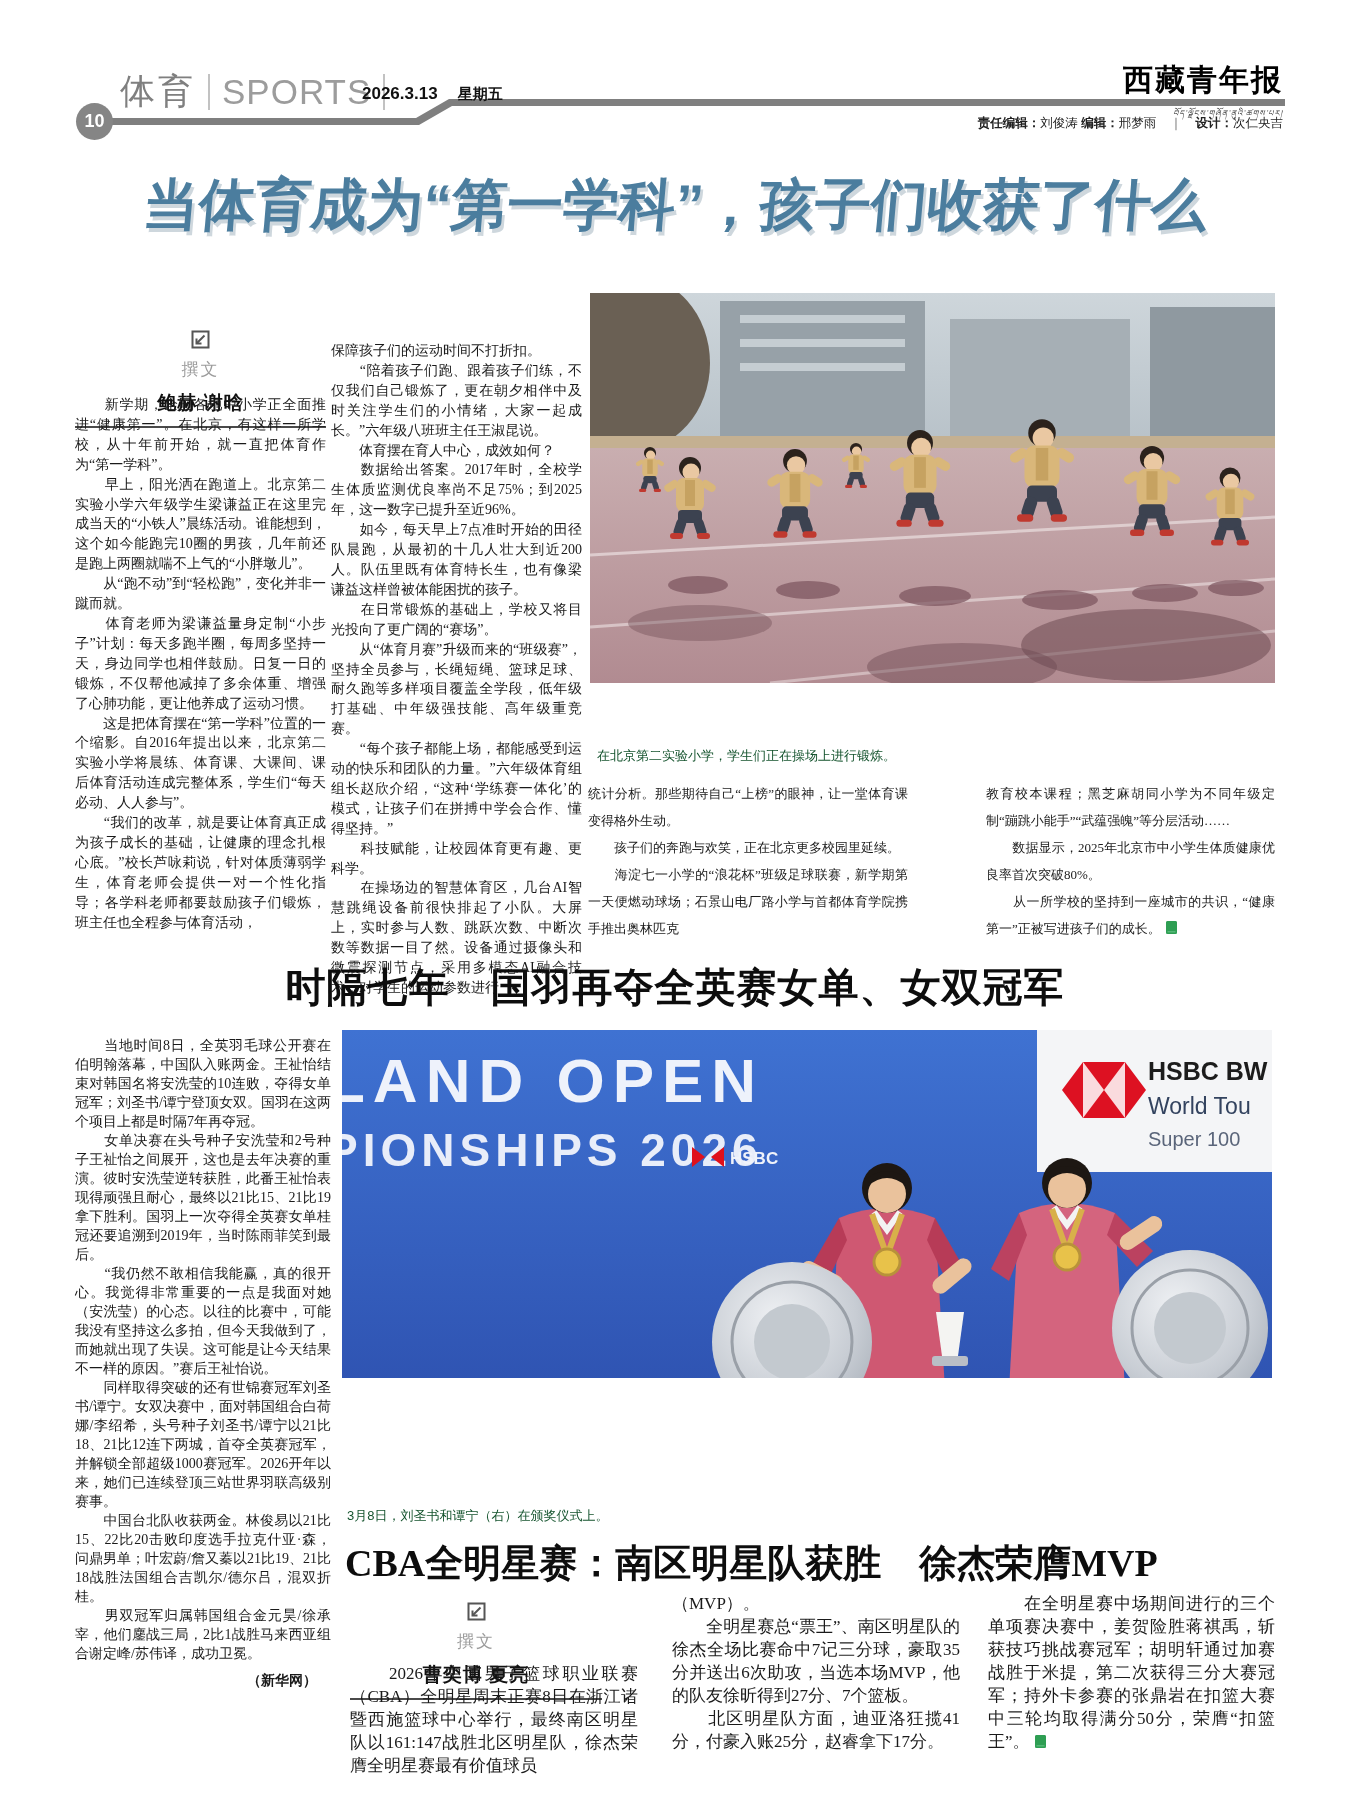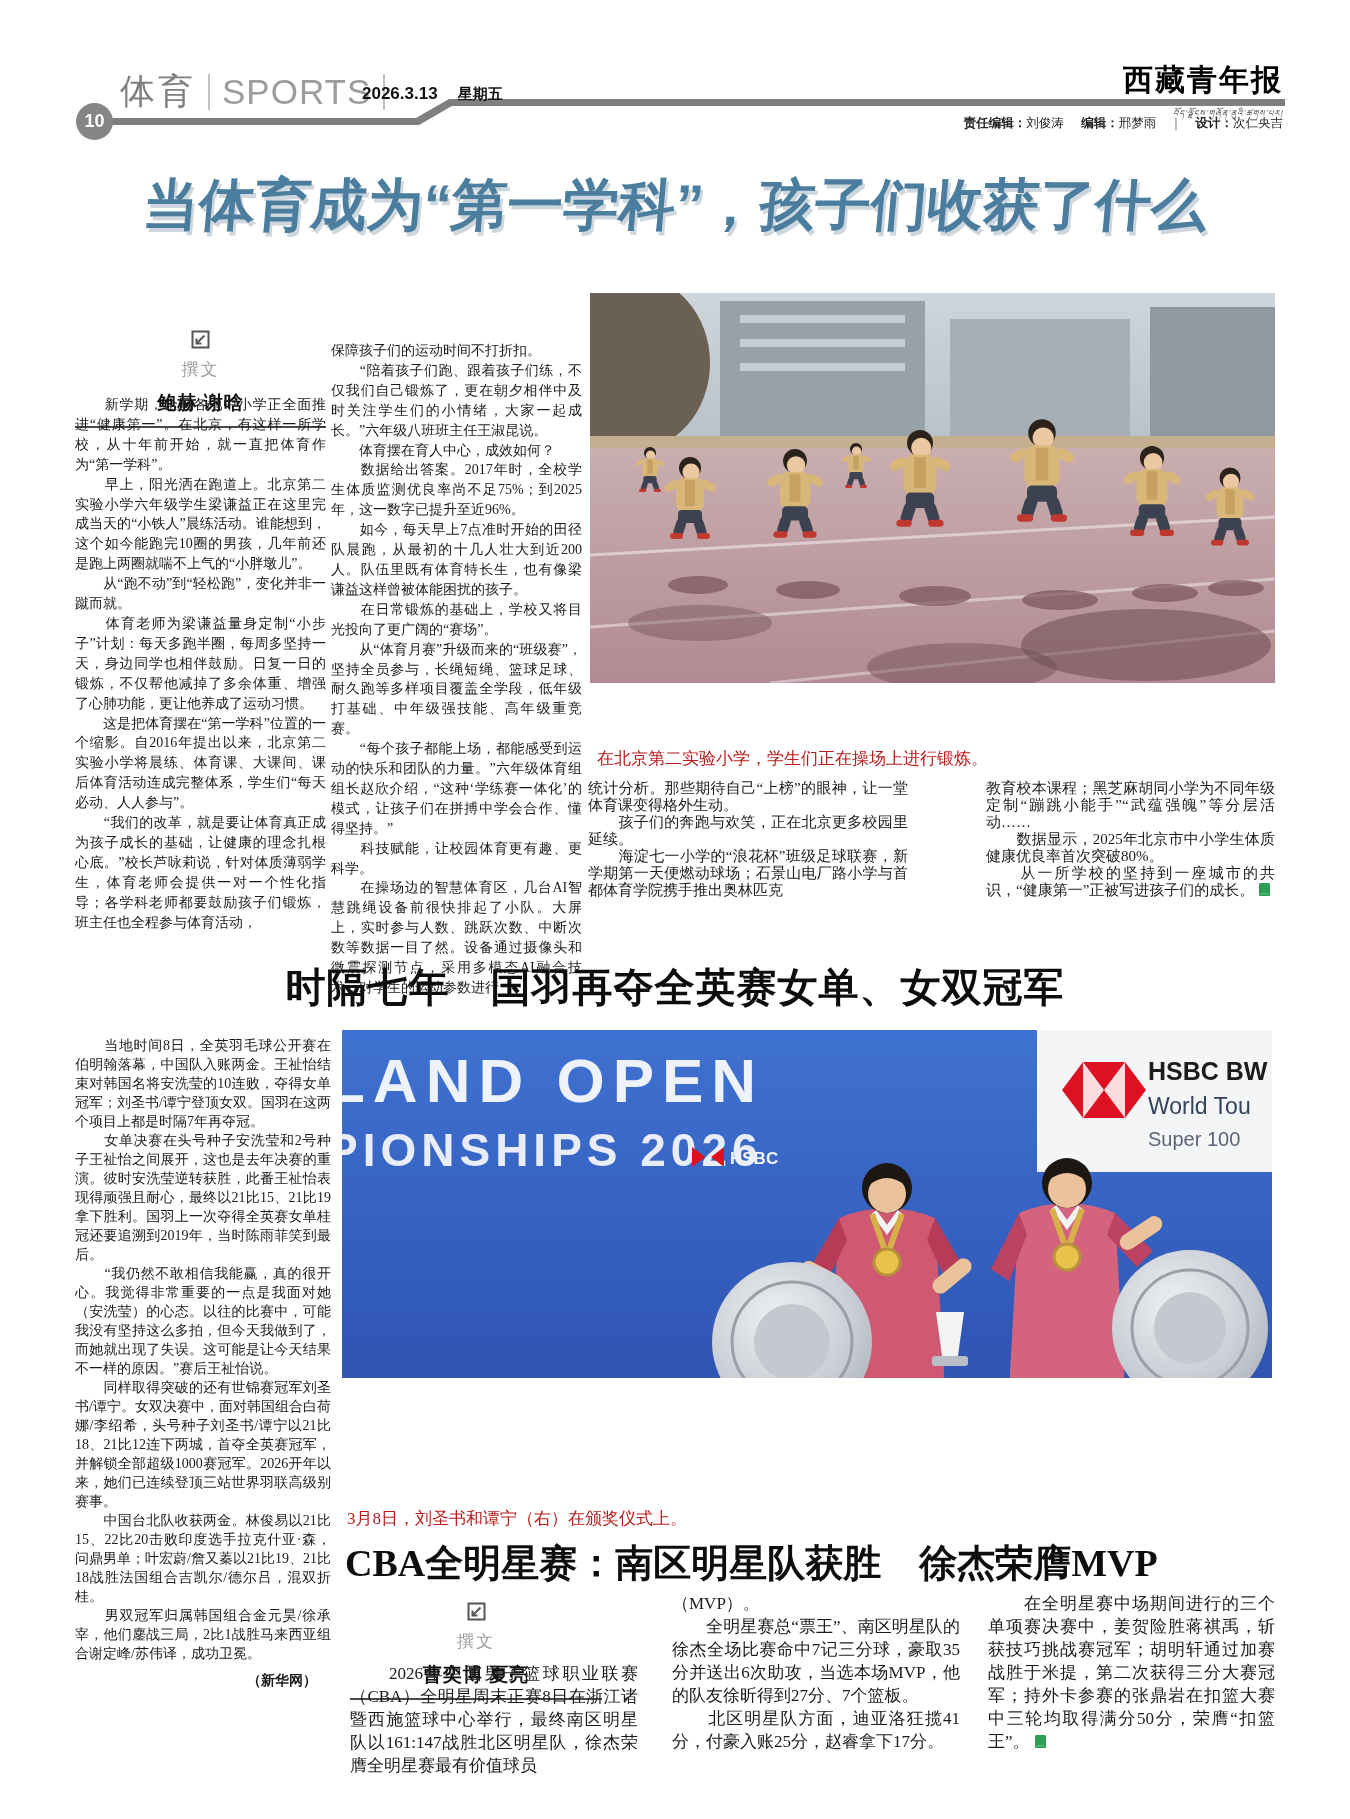--- a/index.html
+++ b/index.html
@@ -54,41 +54,41 @@
     font-family:"Liberation Sans",sans-serif; border-bottom:2px solid #4a4a4a;
     padding-bottom:10px;flex-direction:column; }
   .byline .lbl { font-size:17px; color:#9c9c9c; letter-spacing:2px; }
   .byline .authors { font-size:19px; font-weight:bold; color:#111; letter-spacing:1px; }
   .byline1 { left:75px; top:330px; width:251px; }
   .byline3 { left:350px; top:1602px; width:252px; }
 
   
   .col p { text-align:justify; margin:0; }
   .art1col  { font-size:14px;   line-height:19.9px; }
-  .art1wide { font-size:15px; line-height:17px; }
+  .art1wide { font-size:13px; line-height:27px; }
   .art2col  { font-size:14px;   line-height:19px; }
   .art3col  { font-size:17px; line-height:23px; }
   .c1 { left:75px;  top:395px;  width:251px; }
   .c2 { left:331px; top:341px;  width:251px; }
   .c3 { left:588px; top:780px;  width:320px; }
   .c4 { left:986px; top:780px;  width:289px; }
   .a2c { left:75px; top:1036px; width:256px; }
   .a3c1 { left:350px; top:1662px; width:288px; }
   .a3c2 { left:672px; top:1592px; width:288px; }
   .a3c3 { left:988px; top:1592px; width:287px; }
   .attrib { text-align:right !important; font-weight:bold; padding-right:14px; margin-top:8px !important; }
 
   .endmark { display:inline-block; width:11px; height:13px; background:#2e9e53;
     margin-left:5px; vertical-align:-1px; border-radius:2px;
     box-shadow:inset 0 0 0 1.5px #2e9e53, inset 0 -3px 0 #55b877; }
 
   
   .photo1 { left:590px; top:293px; width:685px; height:390px; overflow:hidden; }
   .photo2 { left:342px; top:1030px; width:930px; height:348px; overflow:hidden; }
-  .caption { font-family:Liberation Serif, serif; font-size:17px; color:#b91c1c; }
+  .caption { font-family:Liberation Sans, sans-serif; font-size:13px; color:#14532d; }
   .cap1 { left:597px; top:747px; width:670px; }
   .cap2 { left:347px; top:1507px; width:920px; }
 </style>
 </head>
 <body>
 
 <svg class="abs header-bar" width="1210" height="42">
   <polygon points="20,26 341,26 374,7 1210,7 1210,14 377,14 344,33 20,33" fill="#7f7f7f"></polygon>
 </svg>
 <div class="abs page-circle">10</div>
@@ -104,21 +104,21 @@
   <span class="date">2026.3.13</span><span class="weekday">星期五</span>
 </div>
 
 <div class="abs masthead">
   <div class="paper-name">西藏青年报</div>
   <div class="tibetan">བོད་ལྗོངས་གཞོན་ནུའི་ཚགས་པར།</div>
 </div>
 
 <div class="abs credits">
   <span class="lbl">责任编辑：</span><span>刘俊涛</span>
-  <span style="margin-left:14px" class="lbl">编辑：</span><span>邢梦雨</span>
+  <span style="" class="lbl">编辑：</span><span>邢梦雨</span>
   <span class="sep">｜</span>
   <span class="lbl">设计：</span><span>次仁央吉</span>
 </div>
 
 <h1 class="abs headline1">当体育成为“第一学科”，孩子们收获了什么</h1>
 
 <div class="abs byline byline1">
   <svg width="19" height="19" viewBox="0 0 19 19">
     <rect x="1.5" y="1.5" width="16" height="16" fill="none" stroke="#555" stroke-width="2"></rect>
     <line x1="13.5" y1="5.5" x2="6" y2="13" stroke="#555" stroke-width="2"></line>

